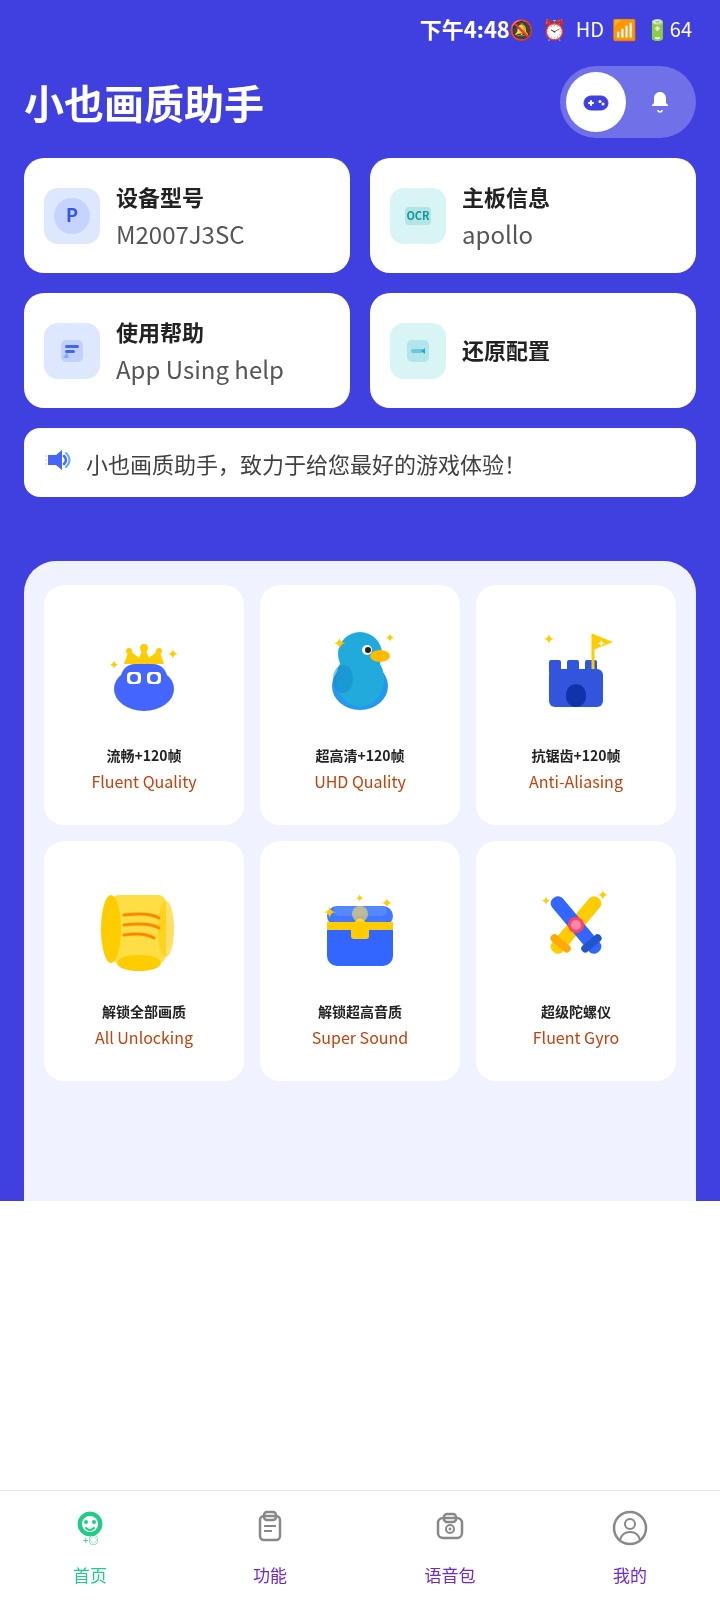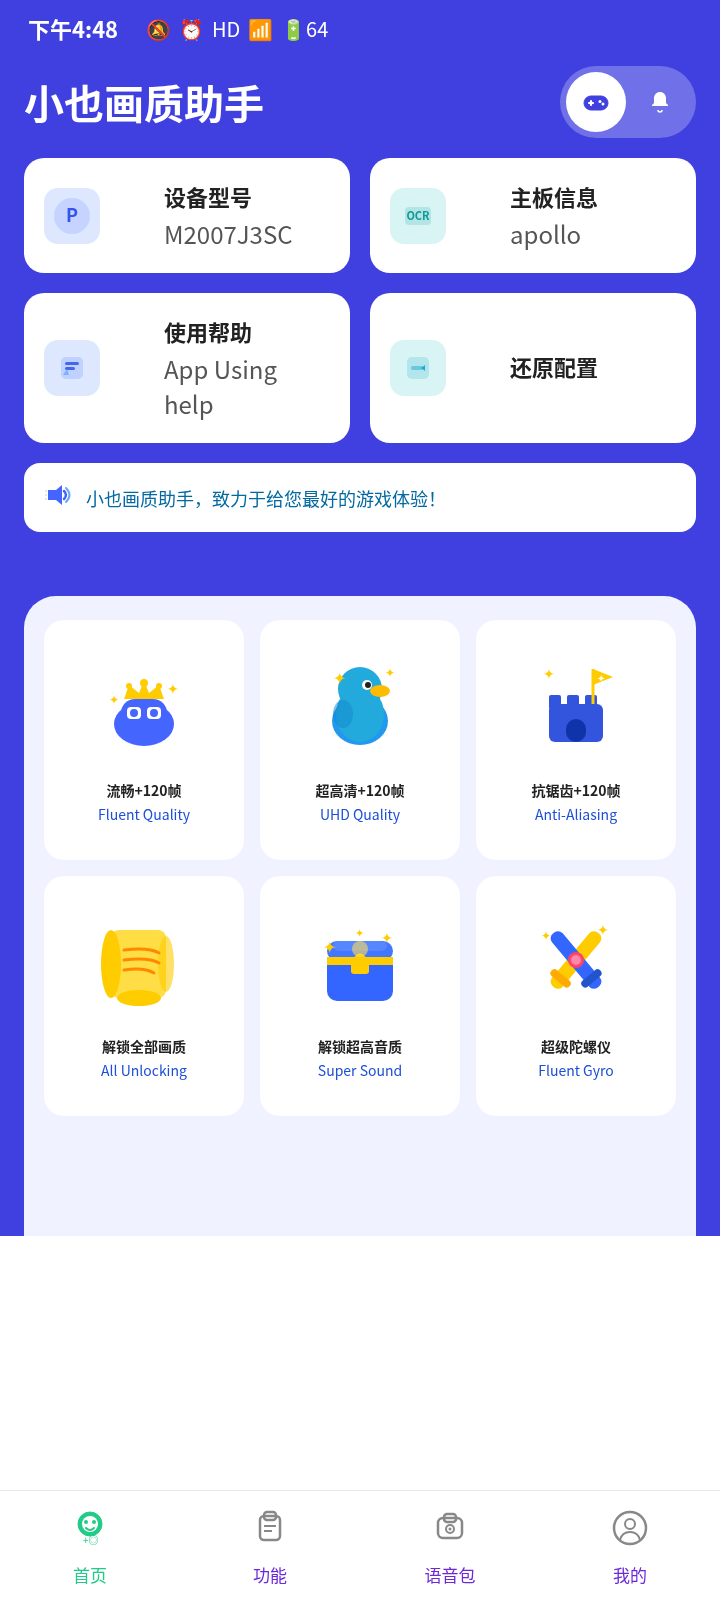--- a/index.html
+++ b/index.html
@@ -10,26 +10,25 @@
       font-family: 'PingFang SC', 'Noto Sans CJK SC', sans-serif;
       background: #fff;
       overflow-x: hidden;
     }
 
     
     .status-bar {
       background: #4040e0;
       color: #fff;
       display: flex;
-      justify-content: flex-start;
+      justify-content: flex-end;
       align-items: center;
       padding: 10px 28px;
       font-size: 22px;
       height: 56px;
-      gap: 28px;
     }
     .status-time { font-weight: 600; }
     .status-icons { display: flex; align-items: center; gap: 8px; font-size: 20px; }
 
     
     .header {
       background: #4040e0;
       padding: 10px 24px 20px 24px;
       display: flex;
       justify-content: space-between;
@@ -88,21 +87,21 @@
     .info-card-icon {
       width: 56px;
       height: 56px;
       border-radius: 14px;
       display: flex;
       align-items: center;
       justify-content: center;
       font-size: 28px;
       flex-shrink: 0;
     }
-    .info-card-text { flex: 1; margin-left: 48px; }
+    .info-card-text { flex: 1; }
     .info-card-title {
       font-size: 22px;
       font-weight: 700;
       color: #222;
       margin-bottom: 4px;
     }
     .info-card-sub {
       font-size: 24px;
       color: #555;
     }
@@ -112,21 +111,21 @@
       background: #fff;
       border-radius: 16px;
       padding: 16px 20px;
       display: flex;
       align-items: center;
       gap: 12px;
       margin-bottom: 0;
       overflow: hidden;
     }
     .marquee-icon { font-size: 26px; }
-    .marquee-text { font-size: 18px; color: #0369a1; white-space: nowrap; }
+    .marquee-text { font-size: 22px; color: #404040; white-space: nowrap; }
 
     
     .feature-section {
       background: #4040e0;
       padding: 24px 24px 0 24px;
     }
 
     .white-section {
       background: #f0f2ff;
       border-radius: 32px 32px 0 0;
@@ -157,22 +156,22 @@
       margin-bottom: 16px;
     }
     .feature-card-title {
       font-size: 14px;
       font-weight: 700;
       color: #222;
       text-align: center;
       margin-bottom: 4px;
     }
     .feature-card-sub {
-      font-size: 14px;
-      color: #1d4ed8;
+      font-size: 16px;
+      color: #c2410c;
       text-align: center;
     }
 
     
     .bottom-nav {
       position: fixed;
       bottom: 0;
       width: 720px;
       background: #fff;
       border-top: 1px solid #e8e8e8;

